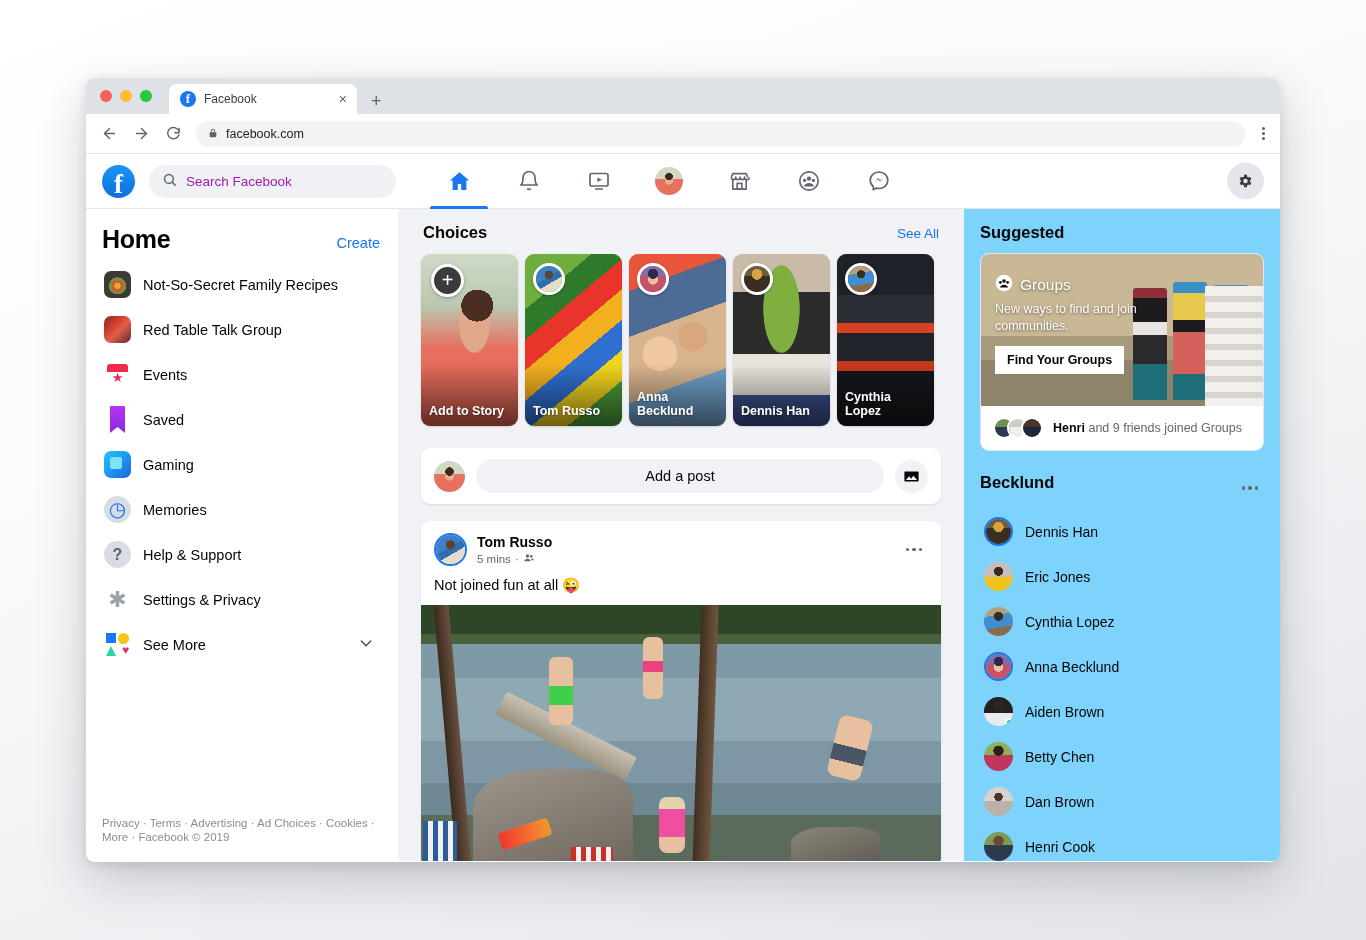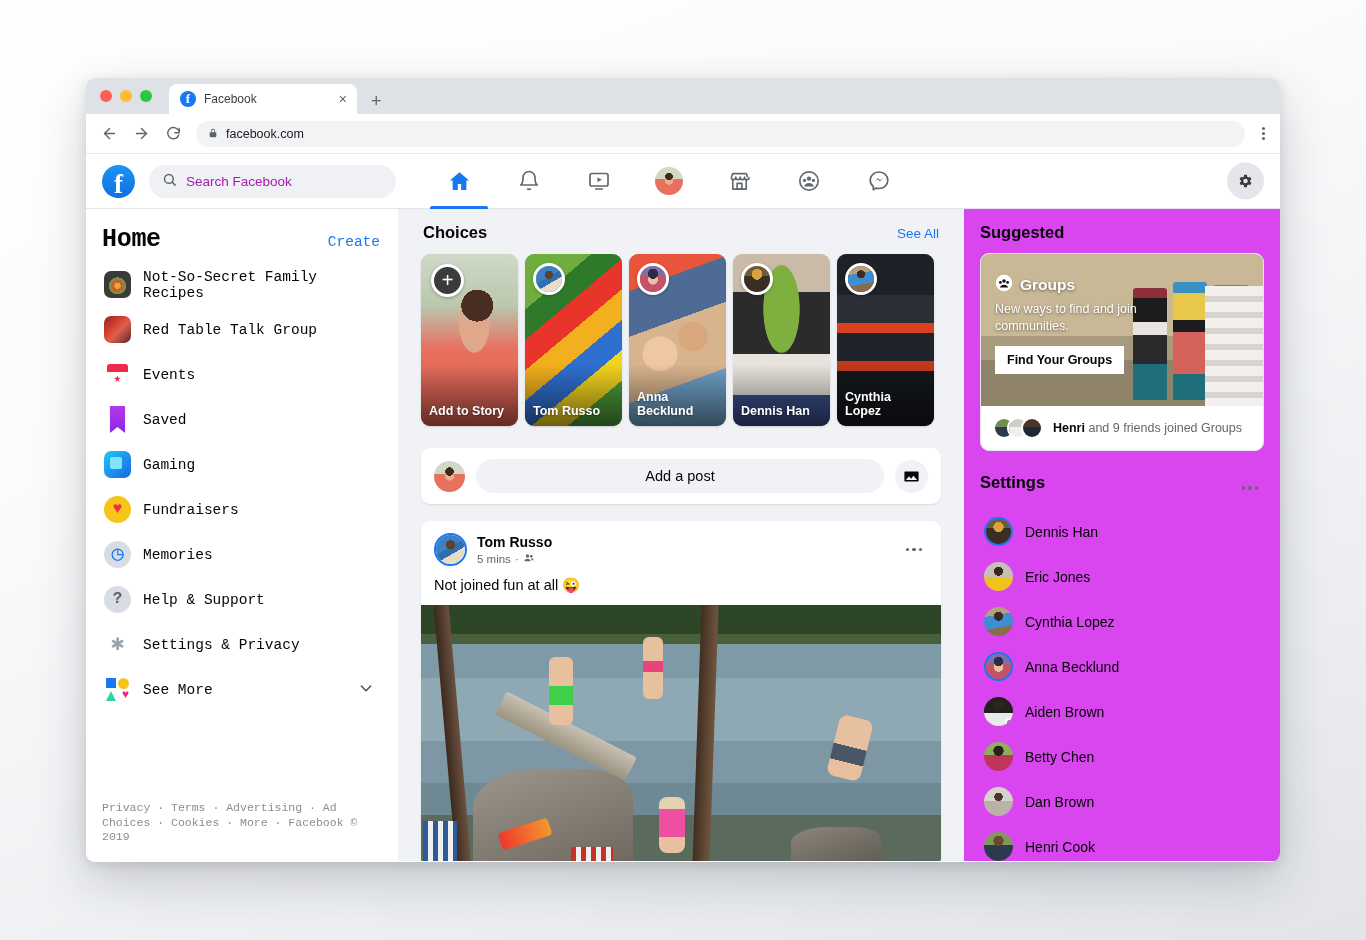--- a/index.html
+++ b/index.html
@@ -120,21 +120,20 @@
 
   
   .body3 { flex: 1; display: flex; overflow: hidden; }
 
   
   .left {
     width: 312px; background: #fff; flex: 0 0 312px;
     padding: 16px 14px 0 14px;
     display: flex; flex-direction: column;
     position: relative;
-    font-family: Liberation Mono, monospace;
   }
   .left-head { display: flex; align-items: baseline; justify-content: space-between; padding: 0 4px 8px 2px; }
   .left-head h1 { font-size: 25px; color: #050505; letter-spacing: -.3px; }
   .create-link { font-size: 14.5px; color: #1877f2; margin-left: 40px; }
   .navlist { display: flex; flex-direction: column; gap: 0px; }
   .navitem {
     display: flex; align-items: center; gap: 12px;
     height: 45px; padding: 0 4px; border-radius: 8px;
   }
   .navitem .lbl { font-size: 14.5px; color: #050505; }
@@ -205,31 +204,31 @@
   .post-meta { flex: 1; }
   .post-name { font-size: 14px; font-weight: bold; color: #050505; line-height: 1.3; }
   .post-sub { font-size: 11.5px; color: #65676b; display: flex; align-items: center; gap: 4px; }
   .kebab-h { display: flex; gap: 3px; padding: 6px; }
   .kebab-h i { width: 3.5px; height: 3.5px; background: #65676b; border-radius: 50%; display: block; }
   .post-text { padding: 5px 13px 11px; font-size: 14.5px; color: #050505; }
   .post-img { width: 100%; height: 262px; position: relative; overflow: hidden; }
 
   
   .right {
-    width: 316px; flex: 0 0 316px; background: #d946ef;
+    width: 316px; flex: 0 0 316px; background: #7dd3fc;
     padding: 14px 16px 0 16px; overflow: hidden;
   }
   .right h3 { font-size: 16.5px; color: #050505; margin-bottom: 11px; }
   .sugg-card {
     border-radius: 9px; overflow: hidden; border: 1px solid #e4e6eb;
     background: #fff; margin-bottom: 22px;
   }
   .sugg-img { height: 152px; position: relative; overflow: hidden; }
   .sugg-overlay { position: absolute; left: 14px; top: 20px; width: 150px; color: #fff; }
-  .sugg-title { display: flex; align-items: center; gap: 7px; font-size: 15.5px; font-weight: bold; margin-bottom: 5px;
+  .sugg-title { display: flex; align-items: center; gap: 7px; font-size: 15.5px; font-weight: normal; margin-bottom: 5px;
     text-shadow: 0 1px 3px rgba(0,0,0,.5); }
   .sugg-sub { font-size: 12.5px; line-height: 1.32; margin-bottom: 12px; text-shadow: 0 1px 3px rgba(0,0,0,.5); }
   .sugg-btn {
     display: inline-block; background: #fff; color: #050505;
     font-size: 12.5px; font-weight: bold; padding: 7px 12px; border-radius: 0;
   }
   .sugg-foot { display: flex; align-items: center; gap: 10px; padding: 11px 12px; }
   .stack { display: flex; }
   .stack .s {
     width: 22px; height: 22px; border-radius: 50%; overflow: hidden;
@@ -516,24 +515,20 @@
           </div>
           <div class="navitem">
             <span class="ic ph-saved"></span>
             <span class="lbl">Saved</span>
           </div>
           <div class="navitem">
             <span class="ic ph-gaming"></span>
             <span class="lbl">Gaming</span>
           </div>
           <div class="navitem">
-            <span class="ic ph-fund"></span>
-            <span class="lbl">Fundraisers</span>
-          </div>
-          <div class="navitem">
             <span class="ic ph-mem"></span>
             <span class="lbl">Memories</span>
           </div>
           <div class="navitem">
             <span class="ic ph-help"></span>
             <span class="lbl">Help &amp; Support</span>
           </div>
           <div class="navitem">
             <span class="ic ph-settings"></span>
             <span class="lbl">Settings &amp; Privacy</span>
@@ -701,21 +696,21 @@
                 </span>
               <span class="s">
                   <span class="ph-dark3" style="display:block;width:100%;height:100%"></span>
                 </span>
             </span>
             <span class="sugg-foot-txt"><b>Henri</b><span> and 9 friends joined Groups</span></span>
           </div>
         </div>
 
         <div class="contacts-head">
-          <h3>Settings</h3>
+          <h3>Becklund</h3>
           <span class="kebab-h">
               <i></i>
               <i></i>
               <i></i>
             </span>
         </div>
 
         <div>
           <div class="contact">
             <span class="cav active-ring">

